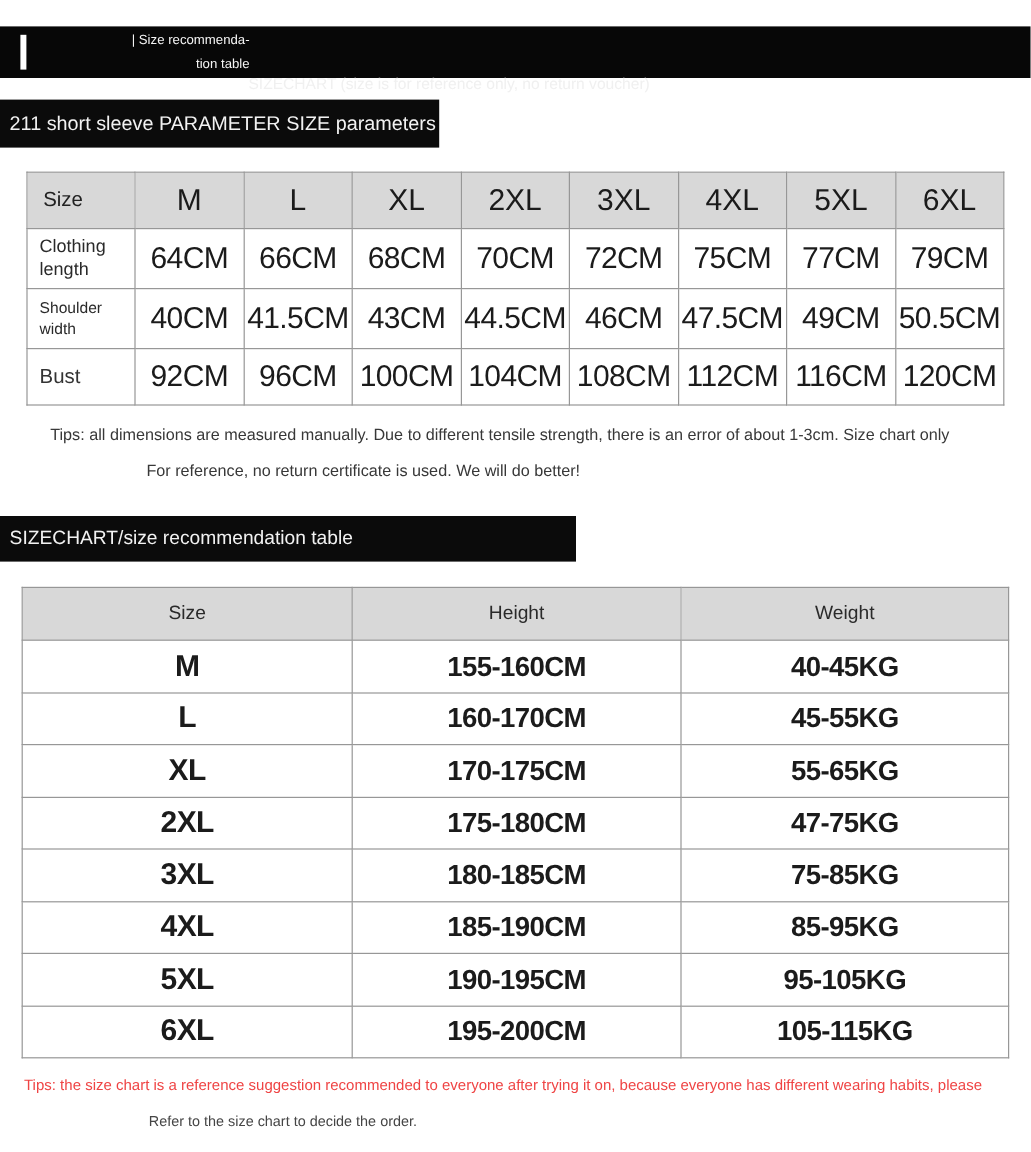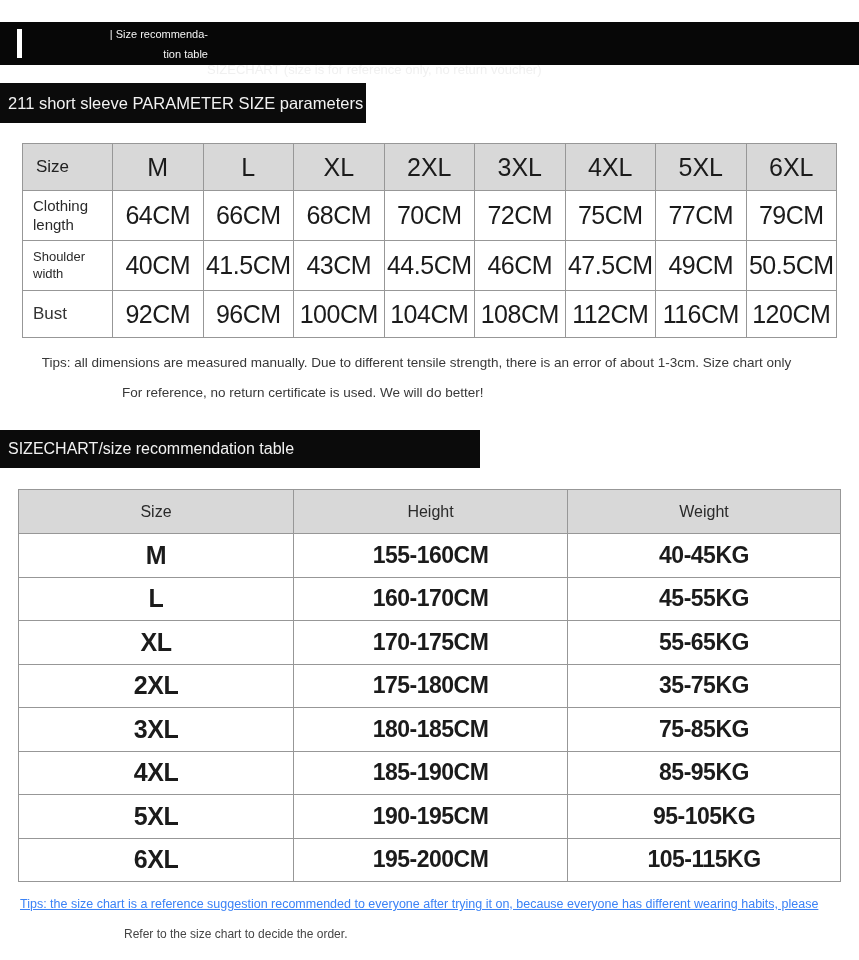--- a/index.html
+++ b/index.html
@@ -114,21 +114,21 @@
     line-height: 1.25;
   }
   #param-table tr.r1 td.rlabel { font-size: 15px; }
   #param-table tr.r2 td.rlabel { font-size: 13px; }
   #param-table tr.r3 td.rlabel { font-size: 17px; color: #333; }
 
   
   .tips-line { position: absolute; color: #383838; }
   .tips1-l1 { top: 355px; left: 0; width: 833px; text-align: center; font-size: 13.5px; }
   .tips1-l2 { top: 385px; left: 122px; font-size: 13.5px; }
-  .tips2-l1 { top: 897px; left: 20px; font-size: 12.5px; color: #3b82f6; text-decoration: underline; }
+  .tips2-l1 { top: 897px; left: 20px; font-size: 12.5px; color: #ef4444; }
   .tips2-l2 { top: 927px; left: 124px; font-size: 12px; color: #454545; }
 
   
   #size-table {
     top: 489px; left: 18px;
     width: 822px;
   }
   #size-table tr.hrow { height: 44px; }
   #size-table tr.drow { height: 43.5px; }
   #size-table th {
@@ -249,21 +249,21 @@
       <td class="val">45-55KG</td>
     </tr>
     <tr class="drow">
       <td class="szc">XL</td>
       <td class="val">170-175CM</td>
       <td class="val">55-65KG</td>
     </tr>
     <tr class="drow">
       <td class="szc">2XL</td>
       <td class="val">175-180CM</td>
-      <td class="val">35-75KG</td>
+      <td class="val">47-75KG</td>
     </tr>
     <tr class="drow">
       <td class="szc">3XL</td>
       <td class="val">180-185CM</td>
       <td class="val">75-85KG</td>
     </tr>
     <tr class="drow">
       <td class="szc">4XL</td>
       <td class="val">185-190CM</td>
       <td class="val">85-95KG</td>

